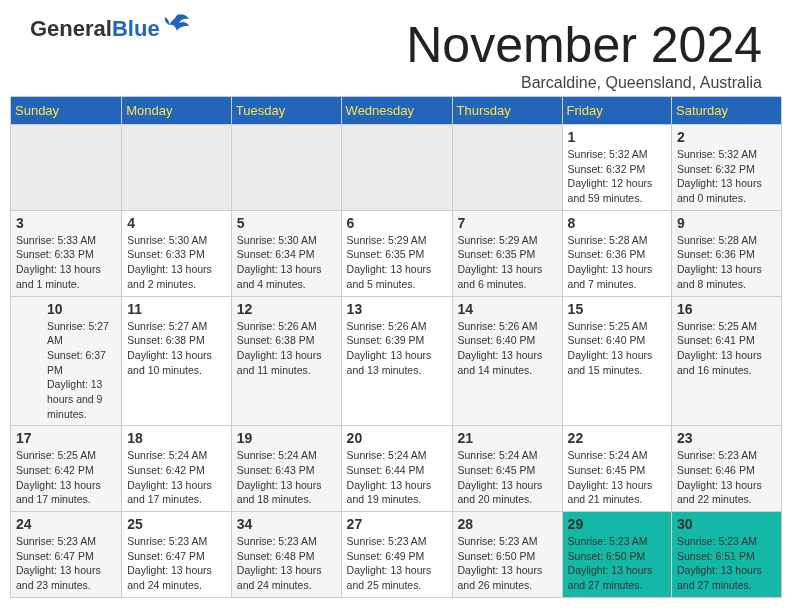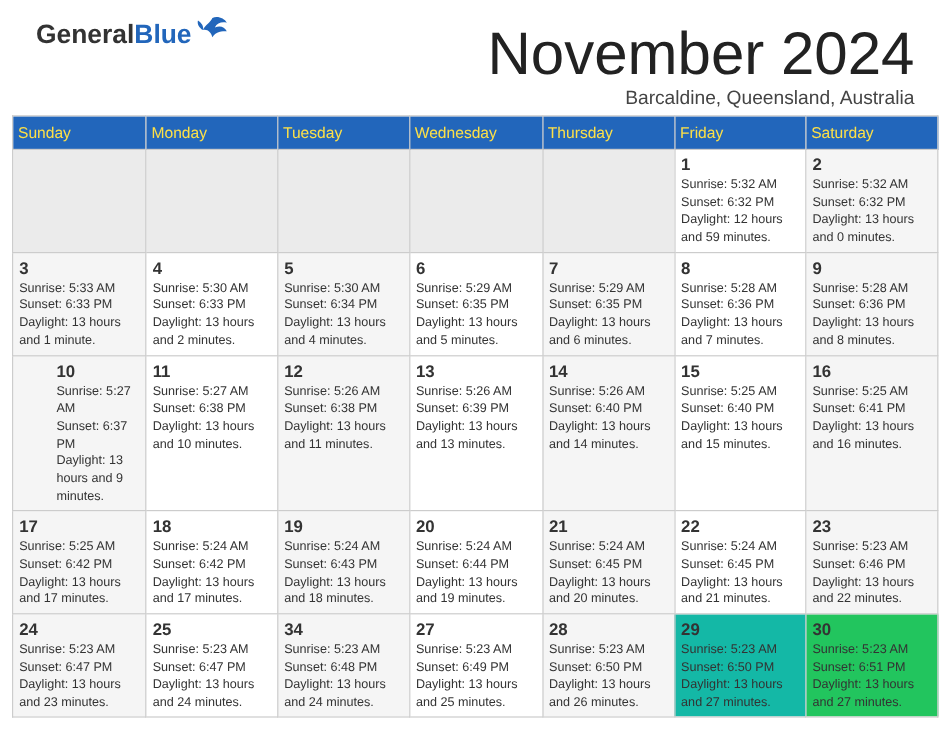--- a/index.html
+++ b/index.html
@@ -237,21 +237,21 @@
             <div class="day-info" style="white-space: pre-line;">Sunrise: 5:23 AM
 Sunset: 6:50 PM
 Daylight: 13 hours and 26 minutes.</div>
           </td>
           <td style="background: #14b8a6;">
             <span class="day-num">29</span>
             <div class="day-info" style="white-space: pre-line;">Sunrise: 5:23 AM
 Sunset: 6:50 PM
 Daylight: 13 hours and 27 minutes.</div>
           </td>
-          <td style="background: #22c55e; margin-top: 14px;">
+          <td style="background: #14b8a6; margin-top: 14px;">
             <span class="day-num">30</span>
             <div class="day-info" style="white-space: pre-line;">Sunrise: 5:23 AM
 Sunset: 6:51 PM
 Daylight: 13 hours and 27 minutes.</div>
           </td>
         </tr>
       </tbody>
   </table>
 </div>
 

